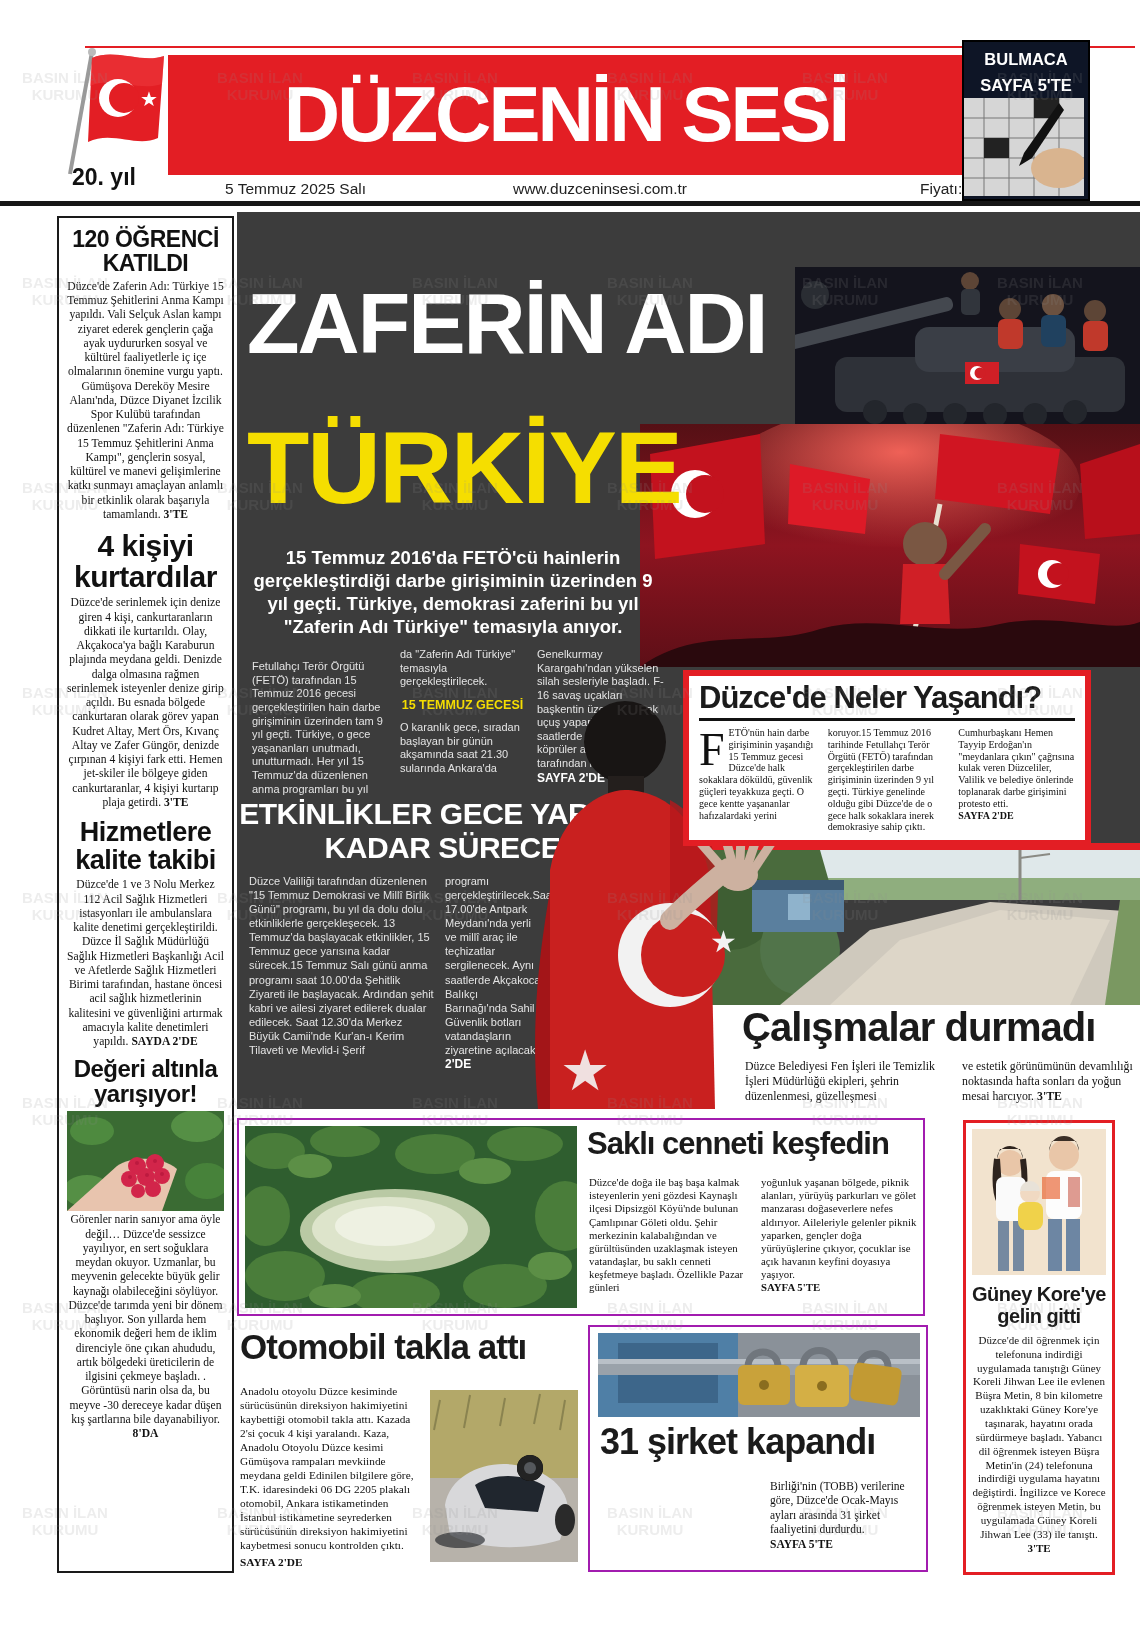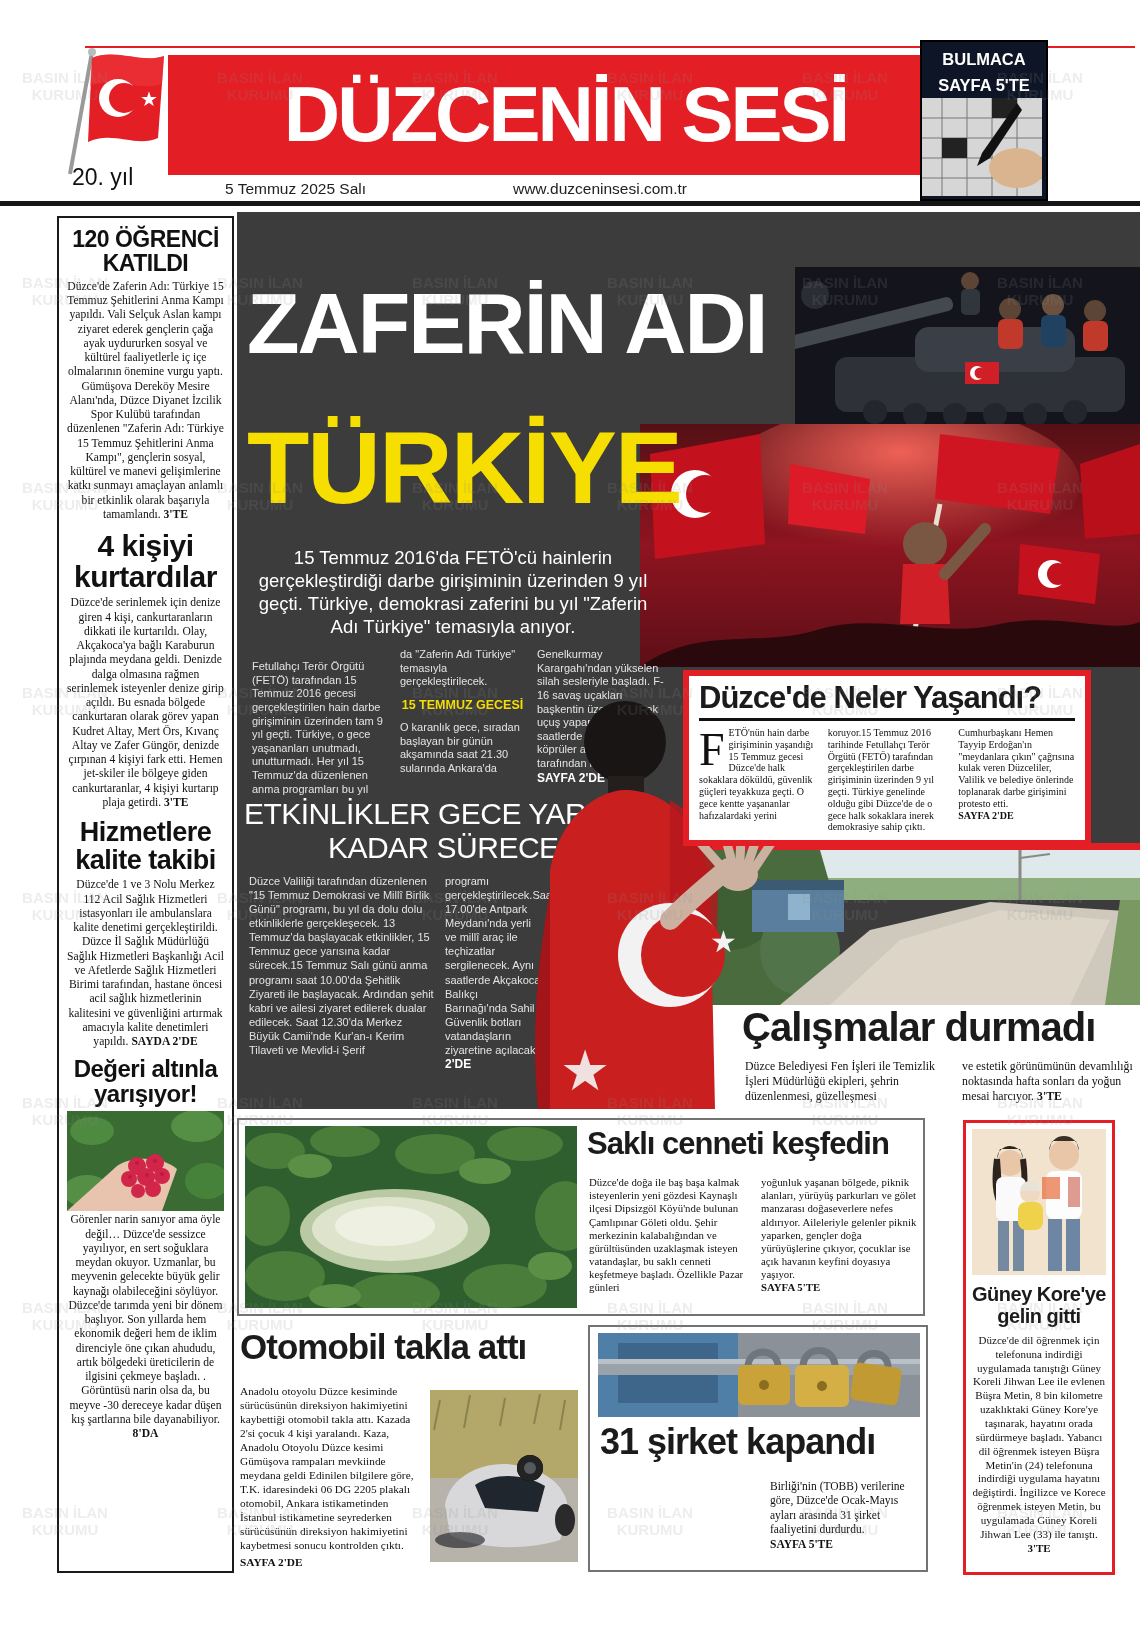--- a/index.html
+++ b/index.html
@@ -1,20 +1,20 @@
 <!DOCTYPE html>
 <html lang="tr"><head>
 <meta charset="utf-8">
 <style>
   html,body{margin:0;padding:0;background:#888;}
   #page{position:relative;width:1140px;height:1628px;background:#fff;margin:0 auto;
         overflow:hidden;font-family:"Liberation Serif",serif;color:#111;}
   .abs{position:absolute;}
   .sans{font-family:"Liberation Sans",sans-serif;}
-  .b{font-weight:normal;}
+  .b{font-weight:bold;}
   .center{text-align:center;}
   .ref{font-weight:bold;}
   
   #masthead{background:#e31e24;color:#fff;font-weight:900;text-align:center;
             letter-spacing:-3px;font-family:"Liberation Sans",sans-serif;}
   #bulmaca{border:2px solid #000;background:#0e1526;}
   #bulmaca .cap{color:#fff;font-weight:bold;font-size:16.5px;text-align:center;line-height:1.55;
                 font-family:"Liberation Sans",sans-serif;padding-top:5px;}
   
   #leftcol{border:2px solid #1a1a1a;background:#fff;text-align:center;overflow:hidden;
@@ -25,21 +25,21 @@
   
   #dark{background:#3c3c3c;overflow:hidden;}
   .dtxt{color:#e4e4e4;font-family:"Liberation Sans",sans-serif;font-size:11px;line-height:1.24;}
   .ysub{color:#f5de00;font-weight:bold;font-size:12.5px;text-align:center;margin:9px 0;}
   .wref{color:#fff;font-weight:bold;font-size:12px;}
   
   .hblack{font-family:"Liberation Sans",sans-serif;font-weight:bold;color:#1b1b1b;letter-spacing:-1px;}
   .colserif{font-family:"Liberation Serif",serif;}
   #nelerbox{background:#fff;border:6px solid #e31e24;box-sizing:border-box;padding:4px 10px;overflow:hidden;}
   .dropcap{float:left;font-size:46px;line-height:0.82;padding:4px 4px 0 0;font-family:"Liberation Serif",serif;}
-  #saklibox,#sirketbox{background:#fff;border:2px solid #737373;box-sizing:border-box;overflow:hidden;}
+  #saklibox,#sirketbox{background:#fff;border:2px solid #a21caf;box-sizing:border-box;overflow:hidden;}
   #gkbox{background:#fff;border:3px solid #e31e24;box-sizing:border-box;padding:6px;text-align:center;overflow:hidden;}
   .wm{position:absolute;color:rgba(140,140,140,0.16);font-family:"Liberation Sans",sans-serif;
       font-weight:bold;font-size:15px;line-height:1.1;text-align:center;pointer-events:none;z-index:50;}
 </style>
 </head>
 <body>
 
 <div id="page">
 
   <div class="abs" style="left:85px;top:46px;width:1050px;height:2px;background:#e31e24;"></div>
@@ -57,21 +57,21 @@
   <div id="masthead" class="abs" style="left:168px;top:55px;width:795px;height:120px;">
     <div style="font-size:78px;line-height:118px;">DÜZCENİN SESİ</div>
   </div>
 
   <div class="abs sans b" style="left:72px;top:164px;font-size:23px;">20. yıl</div>
 
   <div class="abs sans" style="left:225px;top:180px;font-size:15.5px;color:#222;">5 Temmuz 2025 Salı</div>
   <div class="abs sans center" style="left:470px;top:180px;width:260px;font-size:15.5px;color:#222;text-align:center;">www.duzceninsesi.com.tr</div>
   <div class="abs sans" style="left:920px;top:180px;font-size:15.5px;color:#222;">Fiyatı: 5 TL</div>
 
-  <div id="bulmaca" class="abs" style="left:920px;top:40px;width:124px;height:157px;">
+  <div id="bulmaca" class="abs" style="left:962px;top:40px;width:124px;height:157px;">
     <div class="cap">
       <div>BULMACA</div>
       <div>SAYFA 5'TE</div>
     </div>
     <svg width="120" height="98" viewBox="0 0 120 98" style="display:block;">
       <rect width="120" height="98" fill="#d6d6d6"></rect>
       <g stroke="#777" stroke-width="1">
         <line x1="0" y1="20" x2="120" y2="20"></line>
           <line x1="0" y1="40" x2="120" y2="40"></line>
         <line x1="0" y1="60" x2="120" y2="60"></line>

